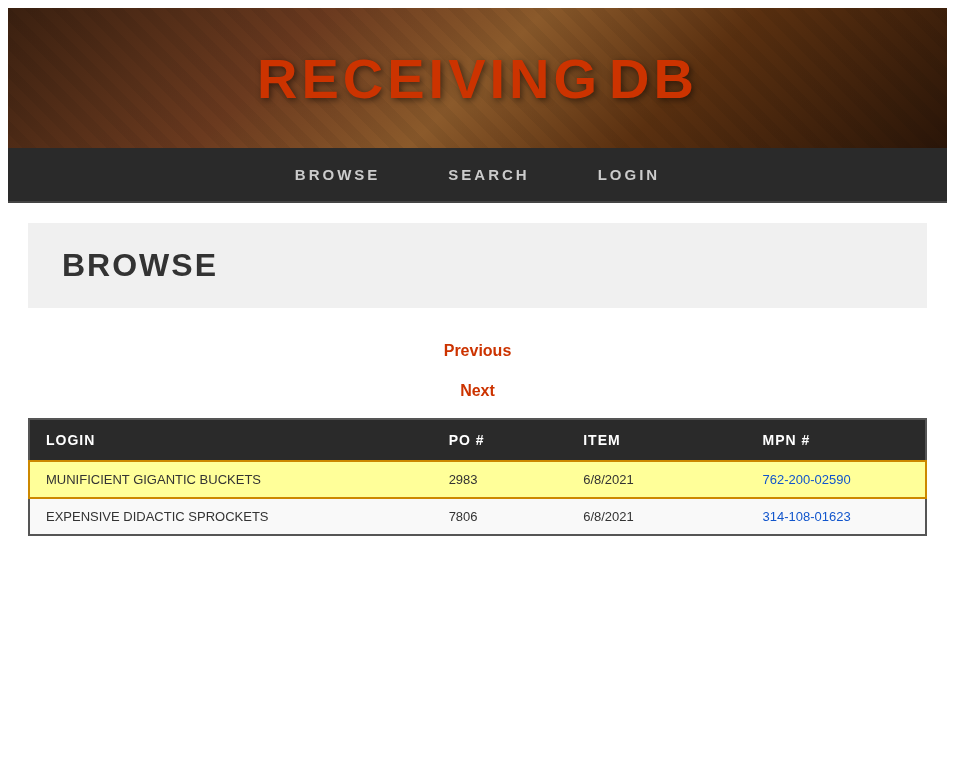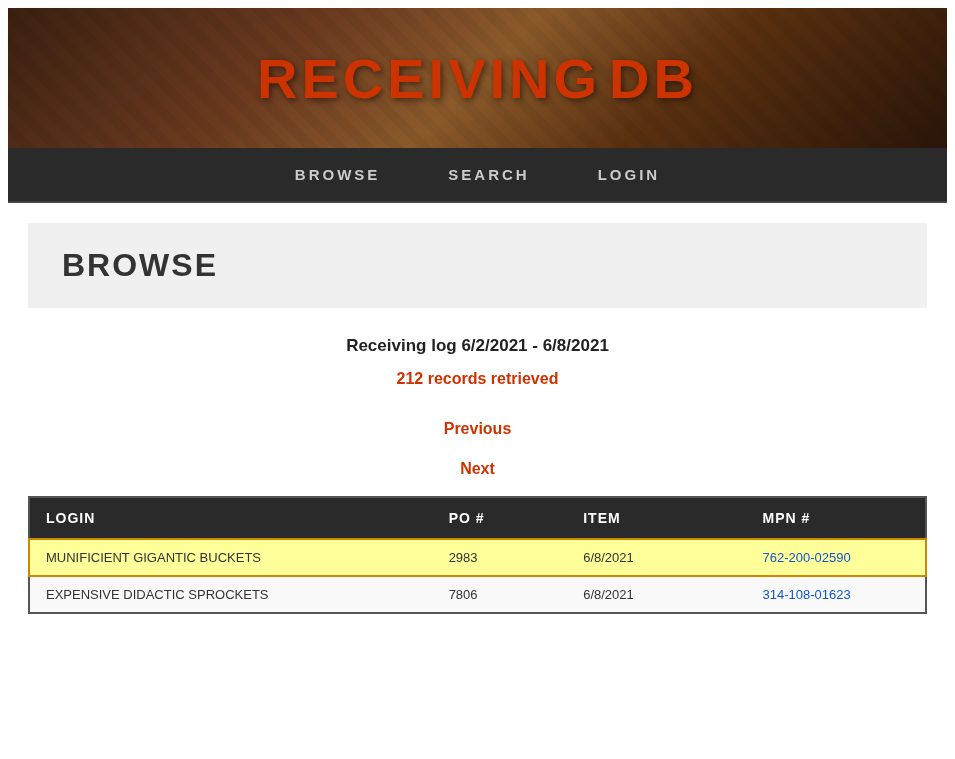--- a/index.html
+++ b/index.html
@@ -179,24 +179,20 @@
   <a class="nav-item">SEARCH</a>
   <a class="nav-item">LOGIN</a>
 </nav>
 
 <div class="page-content">
 
   <div class="browse-heading-box">
     <h1>BROWSE</h1>
   </div>
 
-  <div class="log-info">
-    <div class="date-range">Receiving log 6/2/2021 - 6/8/2021</div>
-    <div class="records">212 records retrieved</div>
-  </div>
 
   <div class="pagination">
     <button class="pagination-btn">Previous</button>
     <button class="pagination-btn">Next</button>
   </div>
 
   <table class="data-table">
     <thead>
       <tr>
         <th class="col-item">LOGIN</th>

